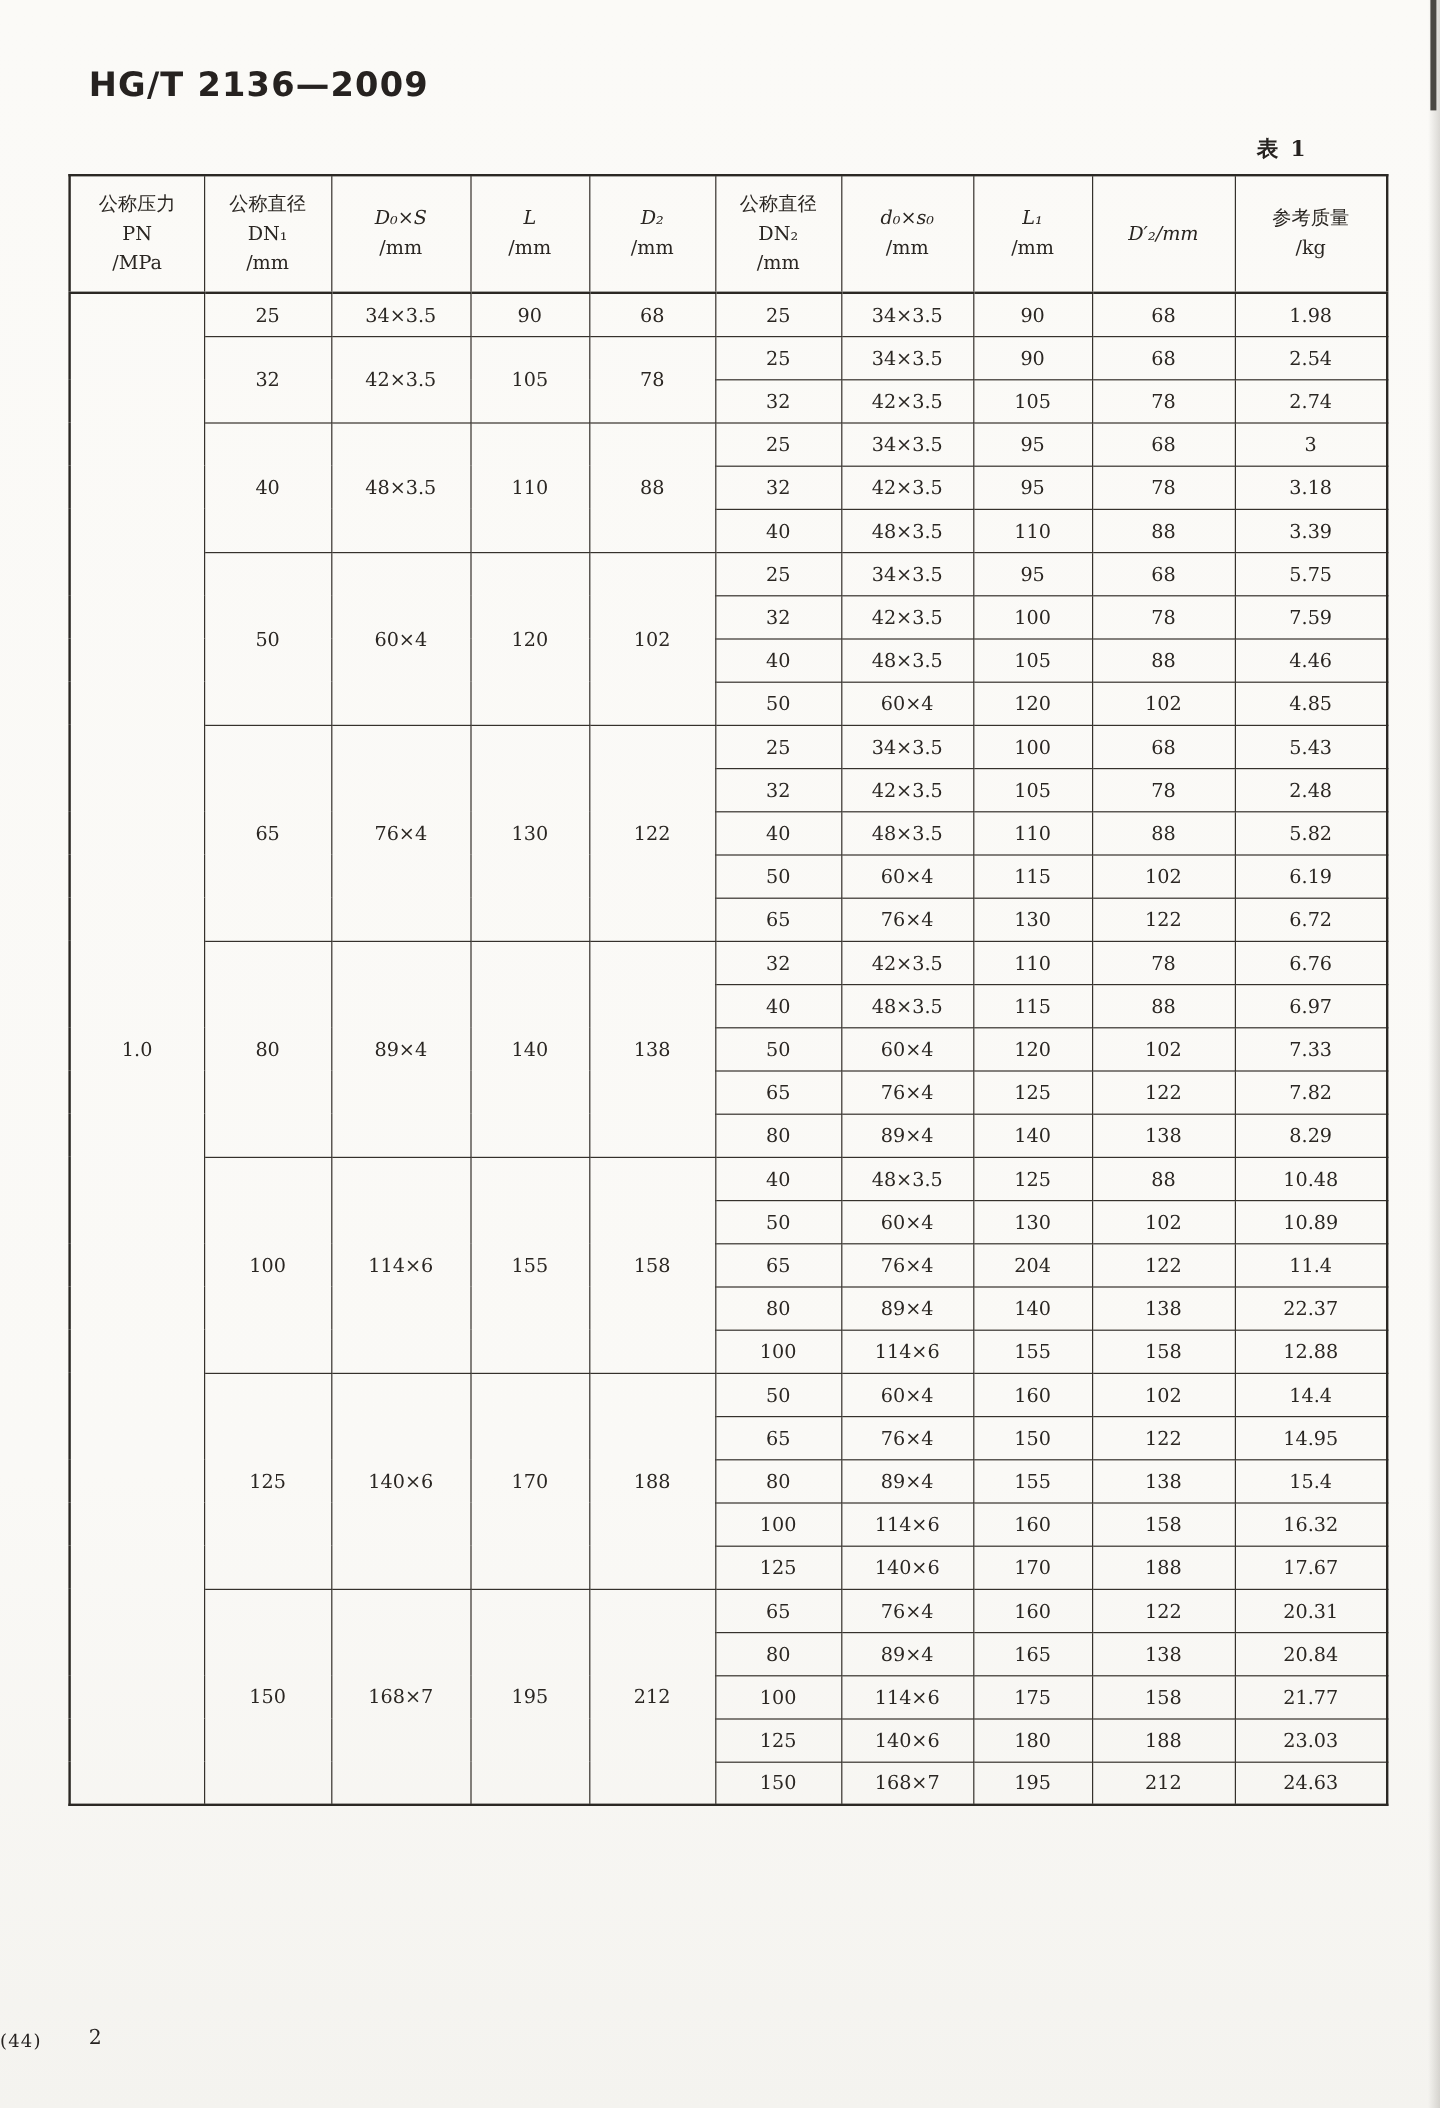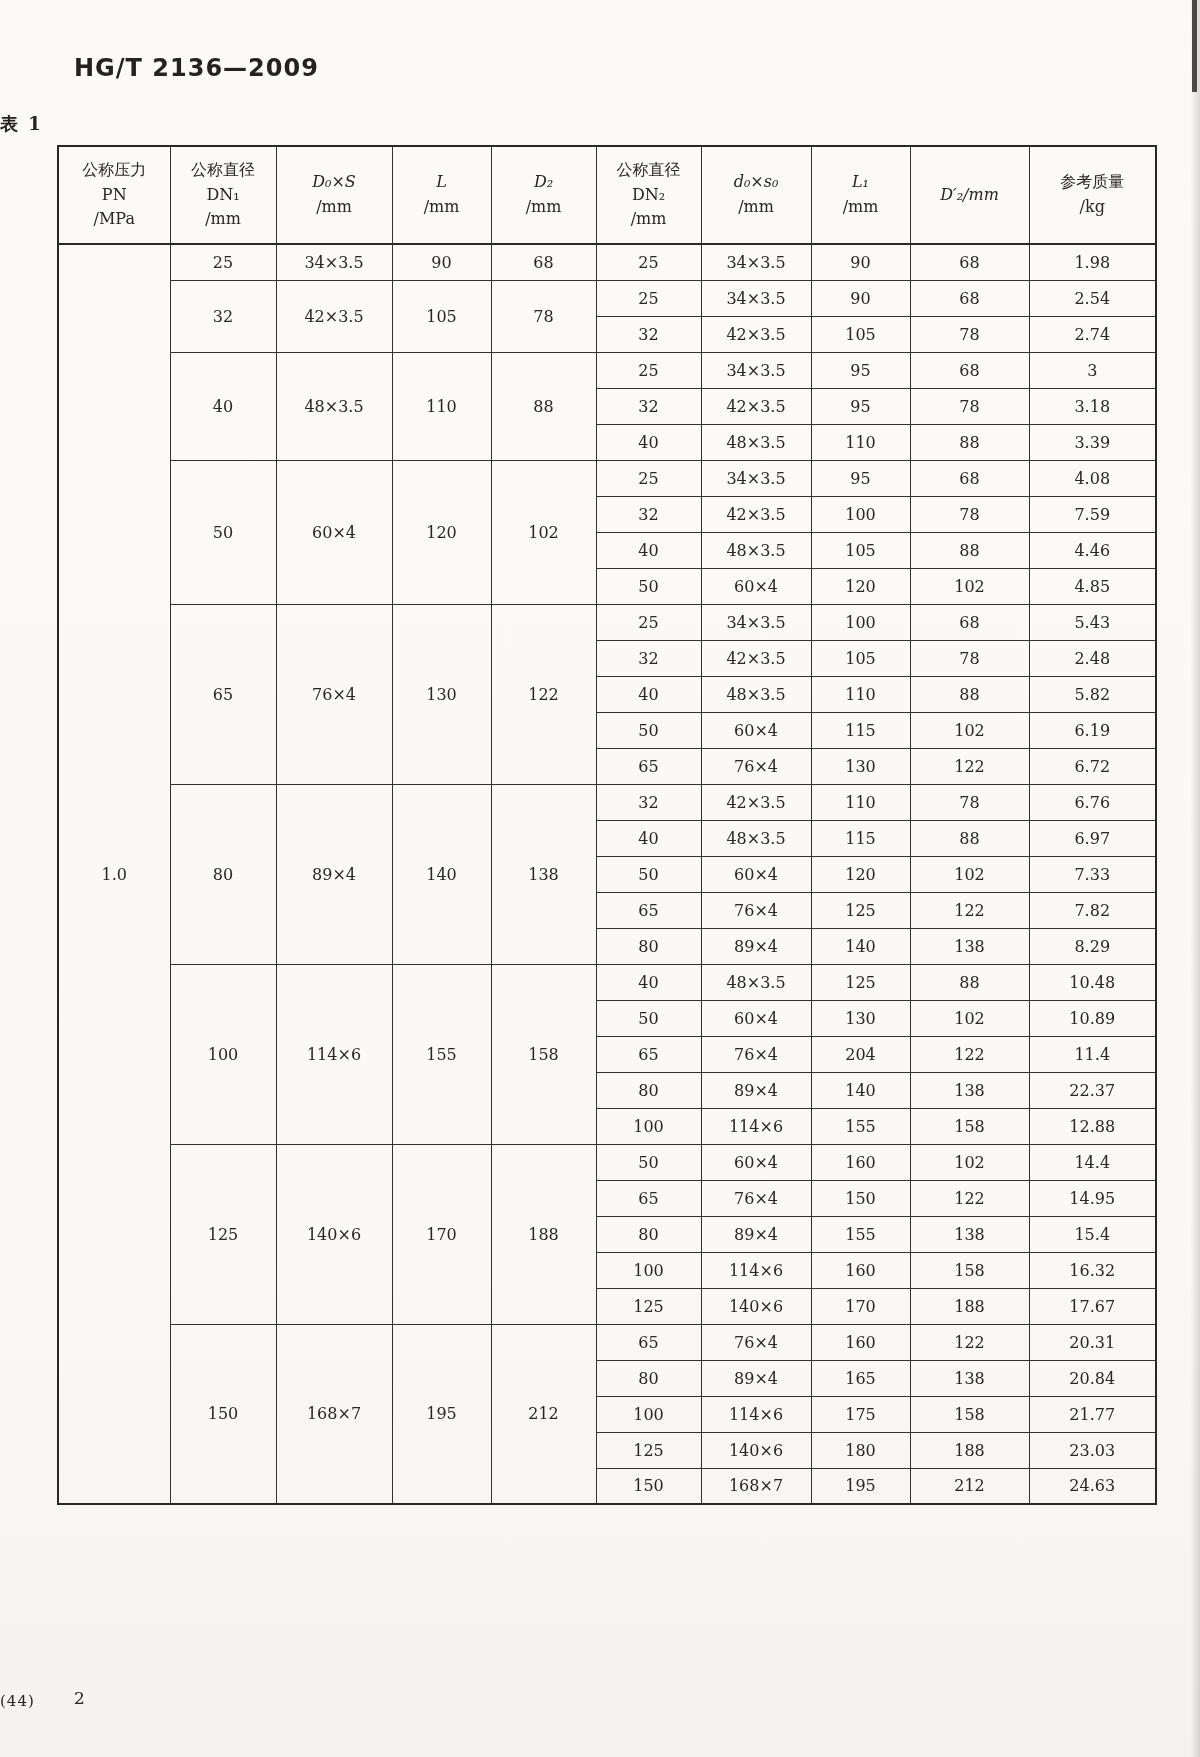--- a/index.html
+++ b/index.html
@@ -15,25 +15,25 @@
   }
   .scan-edge-right{
     position:absolute;top:0;right:0;width:10px;height:100%;
     background:linear-gradient(90deg,rgba(0,0,0,0) 0%,rgba(120,115,108,.25) 100%);
   }
   .scan-sliver{
     position:absolute;top:0;right:3px;width:5px;height:92px;background:#4a4843;
   }
   .std-no{
     position:absolute;left:74px;top:54px;
-    font-size:24px;font-weight:bold;letter-spacing:1px;
+    font-size:28px;font-weight:bold;letter-spacing:1px;
     font-family:"DejaVu Sans","Liberation Sans",sans-serif;
   }
   .tbl-title{
-    position:absolute;left:0;top:112px;width:1090px;text-align:left;
+    position:absolute;left:0;top:112px;width:1090px;text-align:right;
     font-size:18px;font-weight:bold;letter-spacing:2px;
   }
   .tbl-wrap{position:absolute;left:57px;top:145px;width:1098px;}
   table{
     border-collapse:collapse;table-layout:fixed;width:1098px;
     background:transparent;
     padding-left:19px;
   }
   th,td{
     border:1px solid #35312c;
@@ -182,21 +182,21 @@
           </tr>
           <tr>
             <td rowspan="4">50</td>
             <td rowspan="4">60×4</td>
             <td rowspan="4">120</td>
             <td rowspan="4">102</td>
             <td>25</td>
             <td>34×3.5</td>
             <td>95</td>
             <td>68</td>
-            <td>4.08</td>
+            <td>5.75</td>
           </tr>
           <tr>
             <td>32</td>
             <td>42×3.5</td>
             <td>100</td>
             <td>78</td>
             <td>7.59</td>
           </tr>
           <tr>
             <td>40</td>

